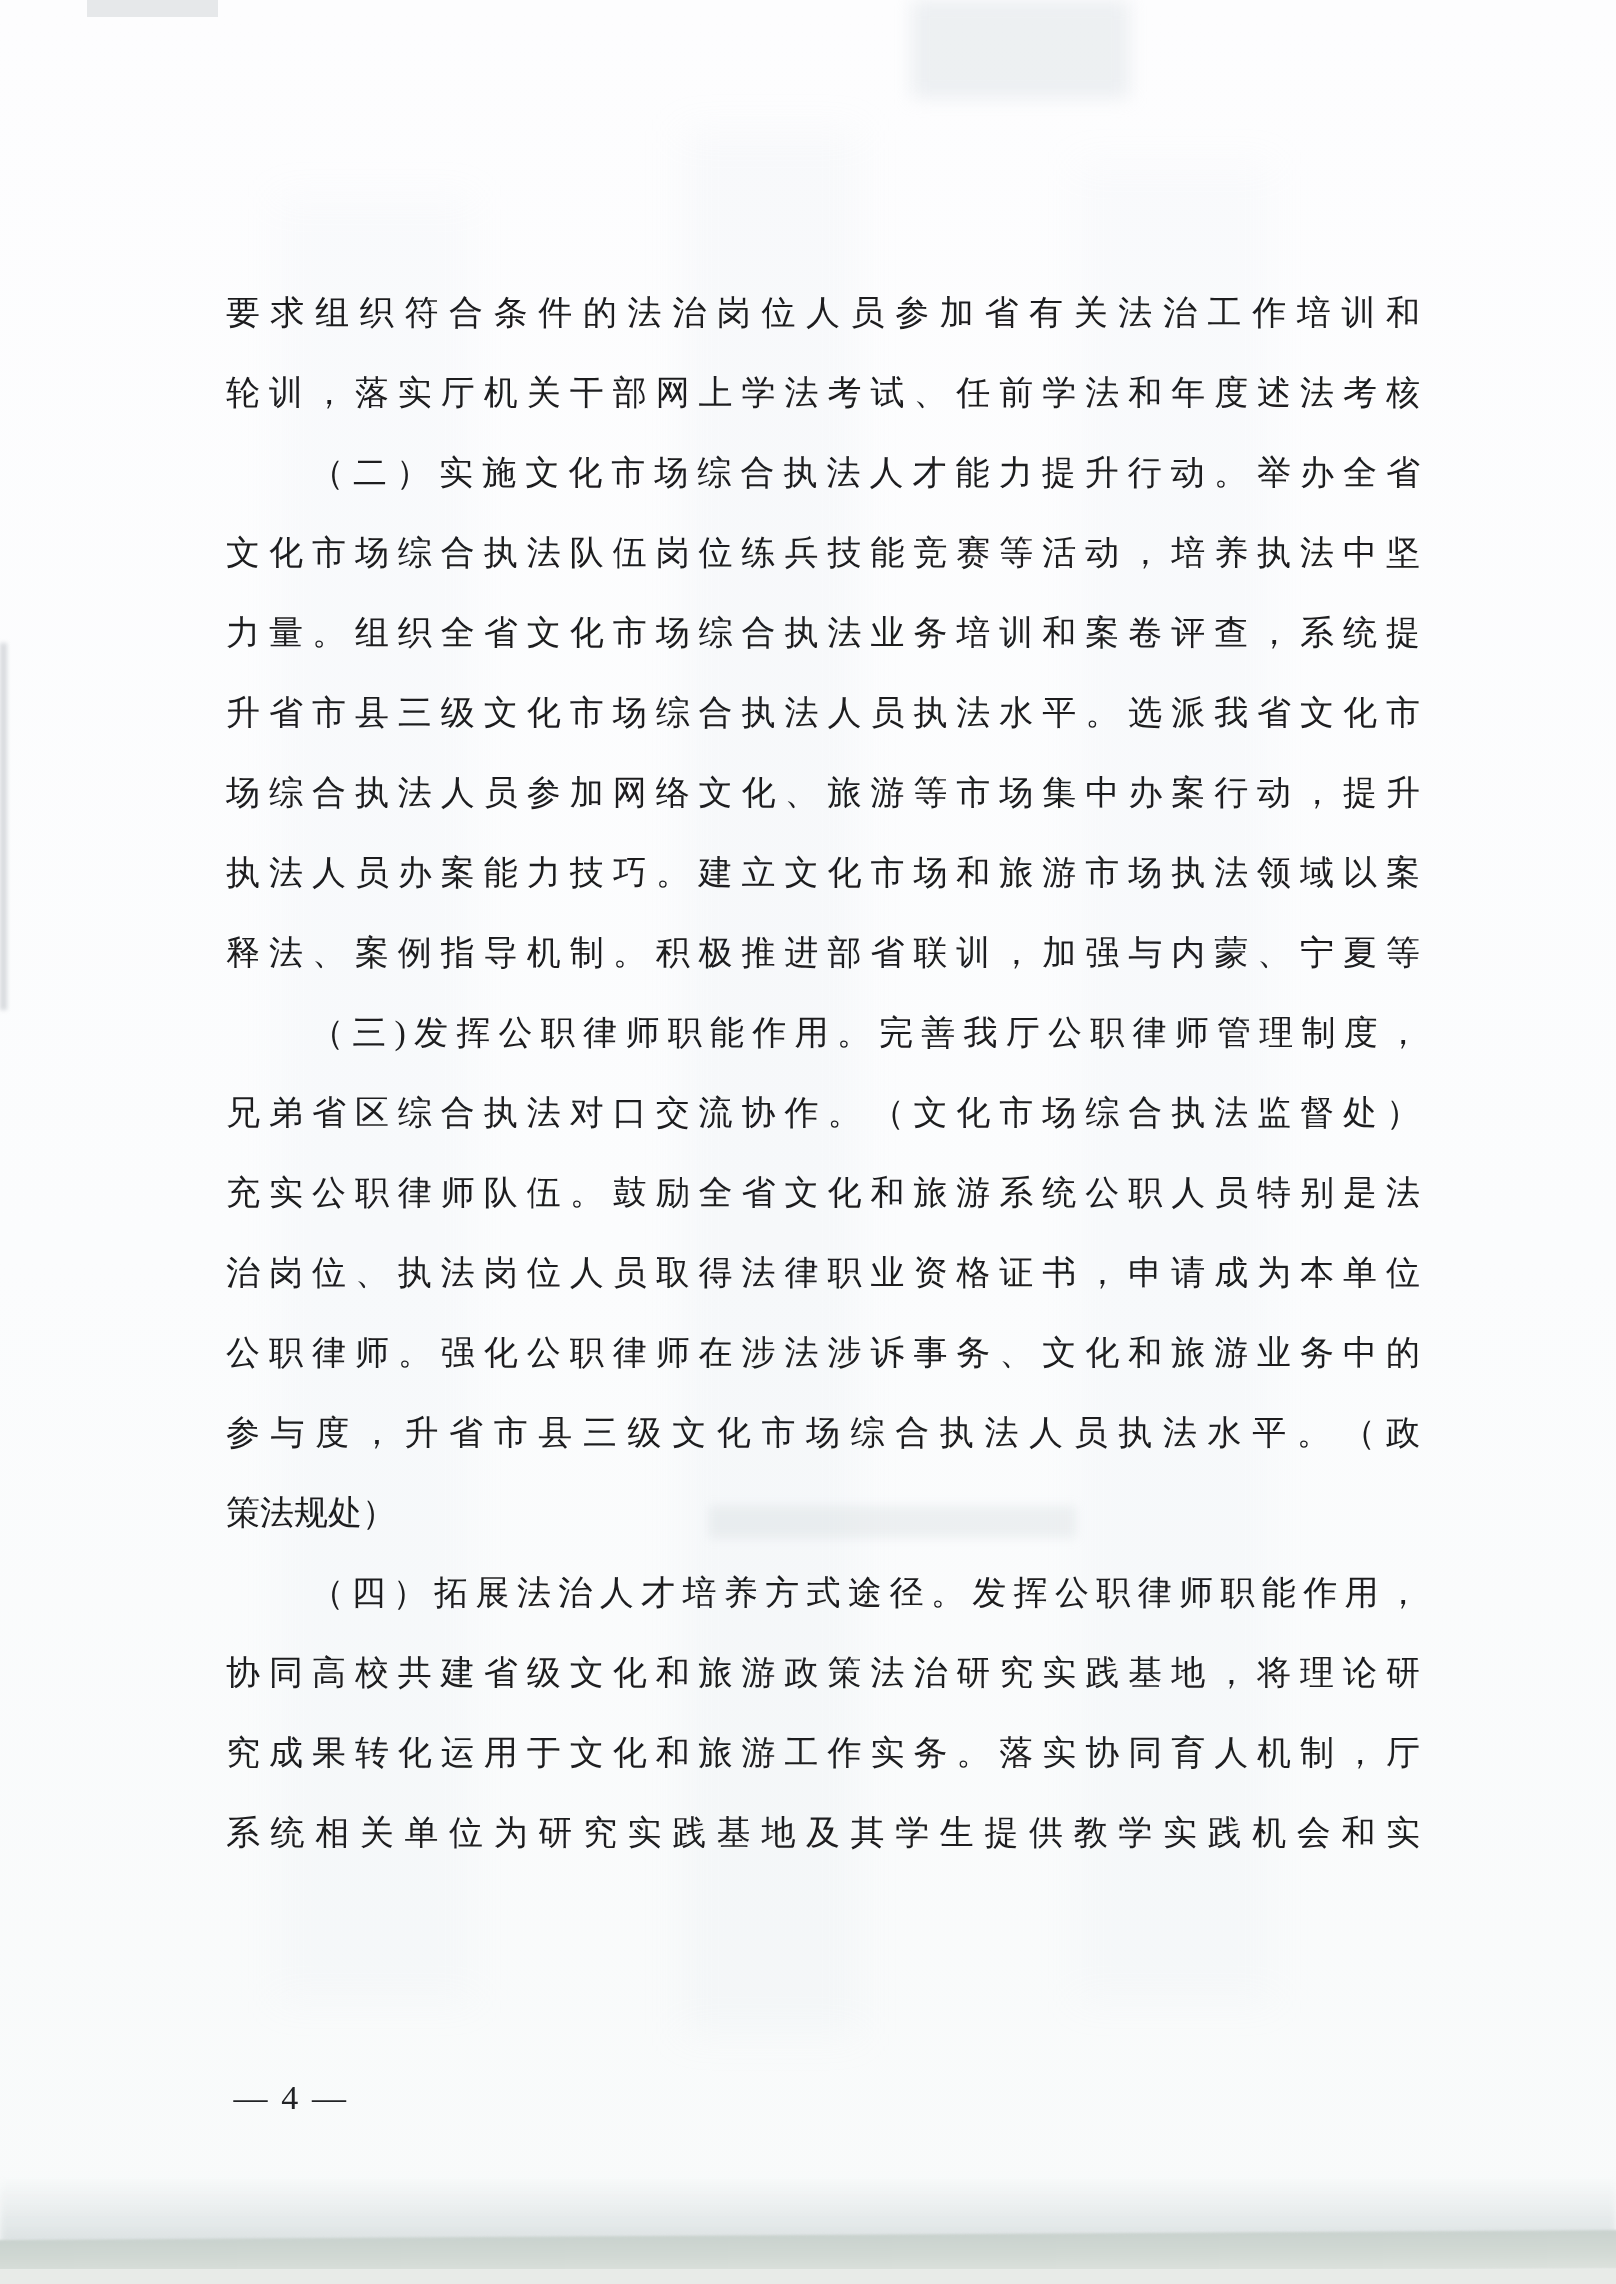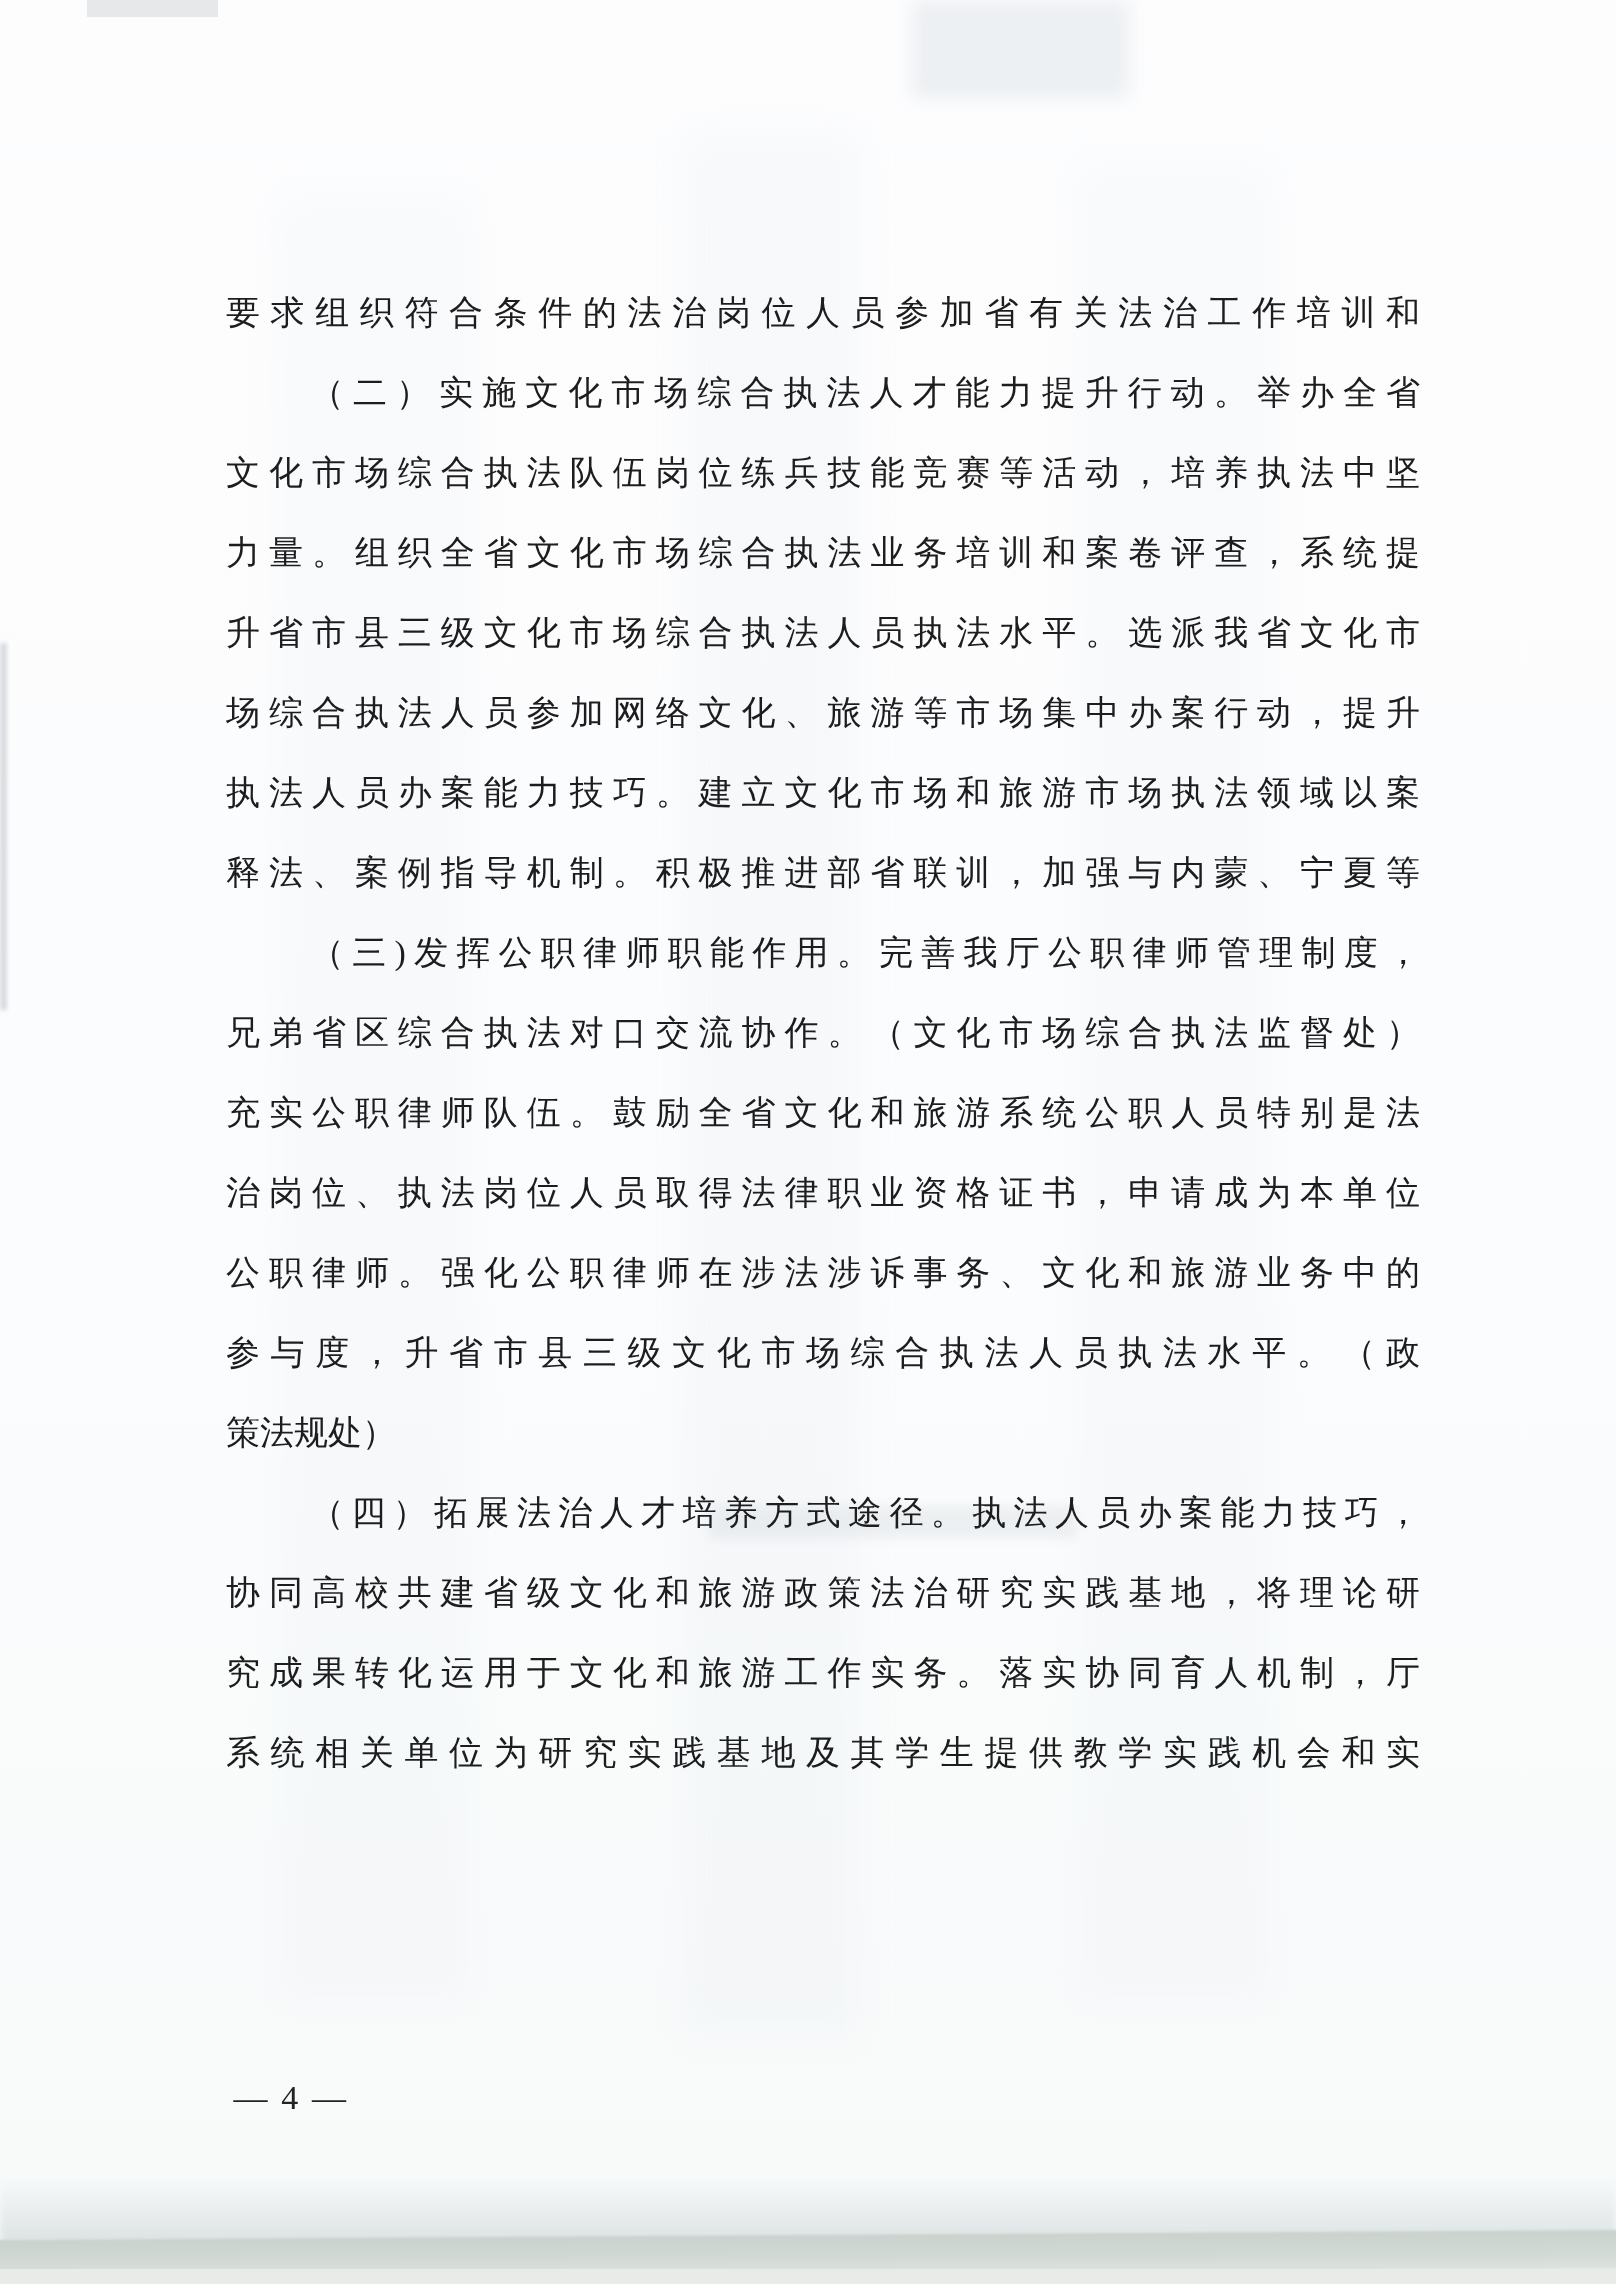--- a/index.html
+++ b/index.html
@@ -98,34 +98,35 @@
 <div class="artifact" id="artifact-top-left"></div>
 <div class="artifact" id="artifact-top-haze"></div>
 <div class="artifact" id="artifact-left-edge"></div>
 <div class="artifact" id="artifact-smudge"></div>
 <div class="artifact" id="bottom-haze"></div>
 <div class="artifact" id="bottom-edge-band"></div>
 <div class="artifact" id="bottom-strip"></div>
 
 <div id="doc-body">
     <div class="text-line fill"><span class="run">要求组织符合条件的法治岗位人员参加省有关法治工作培训和</span></div>
+    <div class="text-line fill"><span class="run">轮训，落实厅机关干部网上学法考试、任前学法和年度述法考核</span></div>
     <div class="text-line fill indent"><span class="run bold">（二）实施文化市场综合执法人才能力提升行动。</span><span class="run">举办全省</span></div>
     <div class="text-line fill"><span class="run">文化市场综合执法队伍岗位练兵技能竞赛等活动，培养执法中坚</span></div>
     <div class="text-line fill"><span class="run">力量。组织全省文化市场综合执法业务培训和案卷评查，系统提</span></div>
     <div class="text-line fill"><span class="run">升省市县三级文化市场综合执法人员执法水平。选派我省文化市</span></div>
     <div class="text-line fill"><span class="run">场综合执法人员参加网络文化、旅游等市场集中办案行动，提升</span></div>
     <div class="text-line fill"><span class="run">执法人员办案能力技巧。建立文化市场和旅游市场执法领域以案</span></div>
     <div class="text-line fill"><span class="run">释法、案例指导机制。积极推进部省联训，加强与内蒙、宁夏等</span></div>
     <div class="text-line fill indent"><span class="run bold">（三)发挥公职律师职能作用。</span><span class="run">完善我厅公职律师管理制度，</span></div>
     <div class="text-line fill"><span class="run">兄弟省区综合执法对口交流协作。（文化市场综合执法监督处）</span></div>
     <div class="text-line fill"><span class="run">充实公职律师队伍。鼓励全省文化和旅游系统公职人员特别是法</span></div>
     <div class="text-line fill"><span class="run">治岗位、执法岗位人员取得法律职业资格证书，申请成为本单位</span></div>
     <div class="text-line fill"><span class="run">公职律师。强化公职律师在涉法涉诉事务、文化和旅游业务中的</span></div>
     <div class="text-line fill"><span class="run">参与度，升省市县三级文化市场综合执法人员执法水平。（政</span></div>
     <div class="text-line"><span class="run">策法规处）</span></div>
-    <div class="text-line fill indent"><span class="run bold">（四）拓展法治人才培养方式途径。</span><span class="run">执法人员办案能力技巧，</span></div>
+    <div class="text-line fill indent"><span class="run bold">（四）拓展法治人才培养方式途径。</span><span class="run">发挥公职律师职能作用，</span></div>
     <div class="text-line fill"><span class="run">协同高校共建省级文化和旅游政策法治研究实践基地，将理论研</span></div>
     <div class="text-line fill"><span class="run">究成果转化运用于文化和旅游工作实务。落实协同育人机制，厅</span></div>
     <div class="text-line fill"><span class="run">系统相关单位为研究实践基地及其学生提供教学实践机会和实</span></div>
   </div>
 
 <div id="page-number">— 4 —</div>
 
 
 </body></html>

